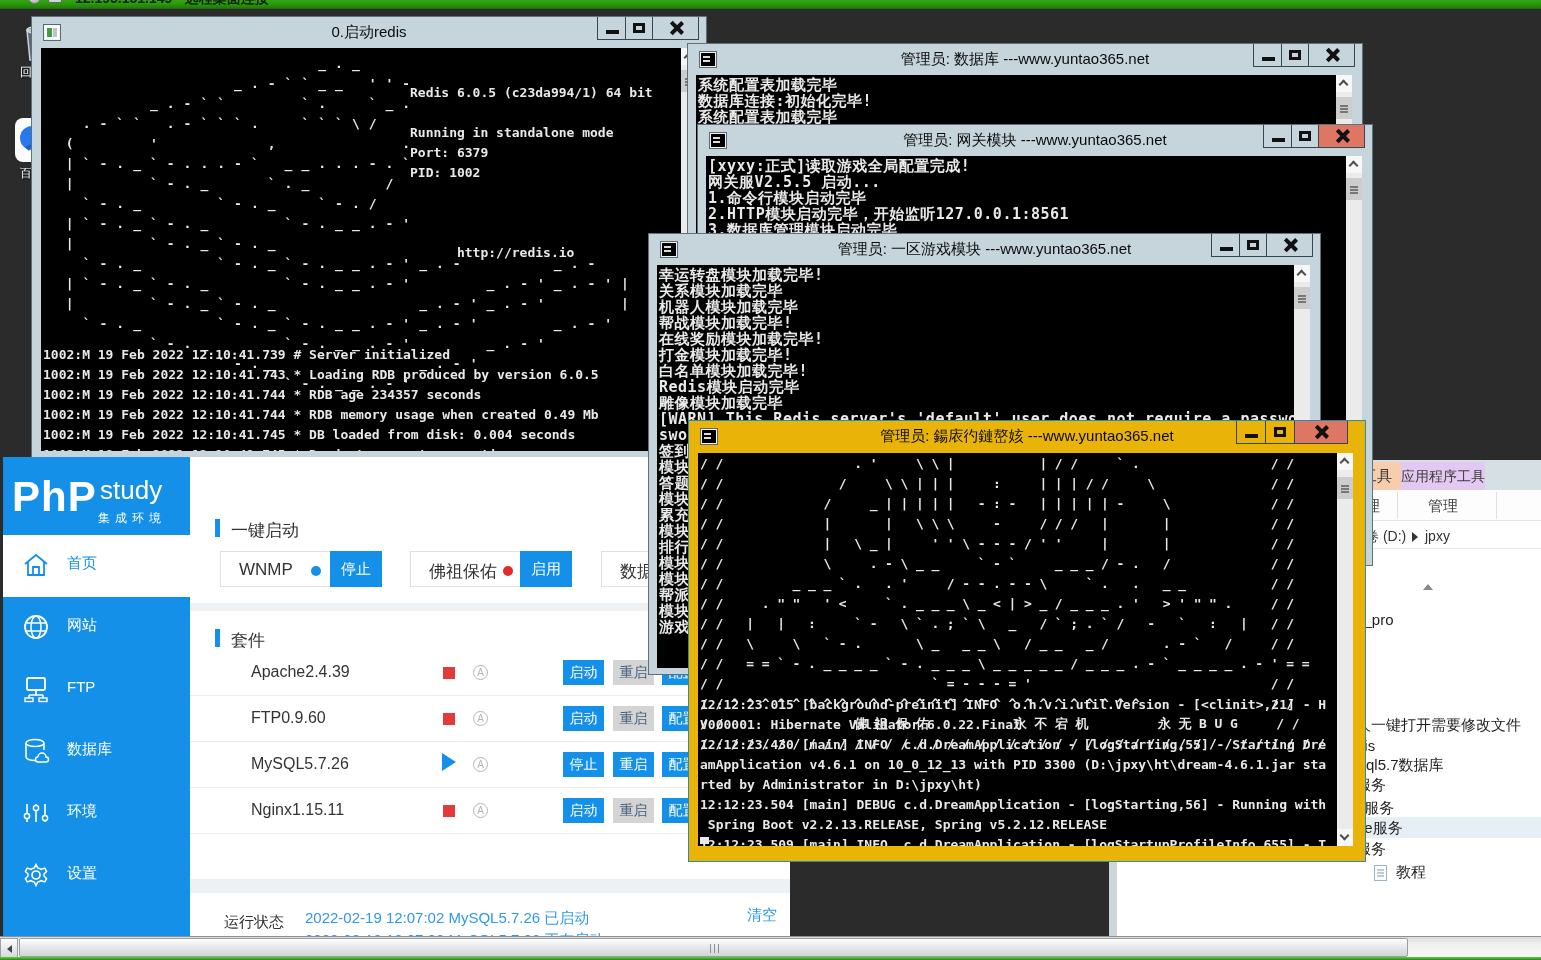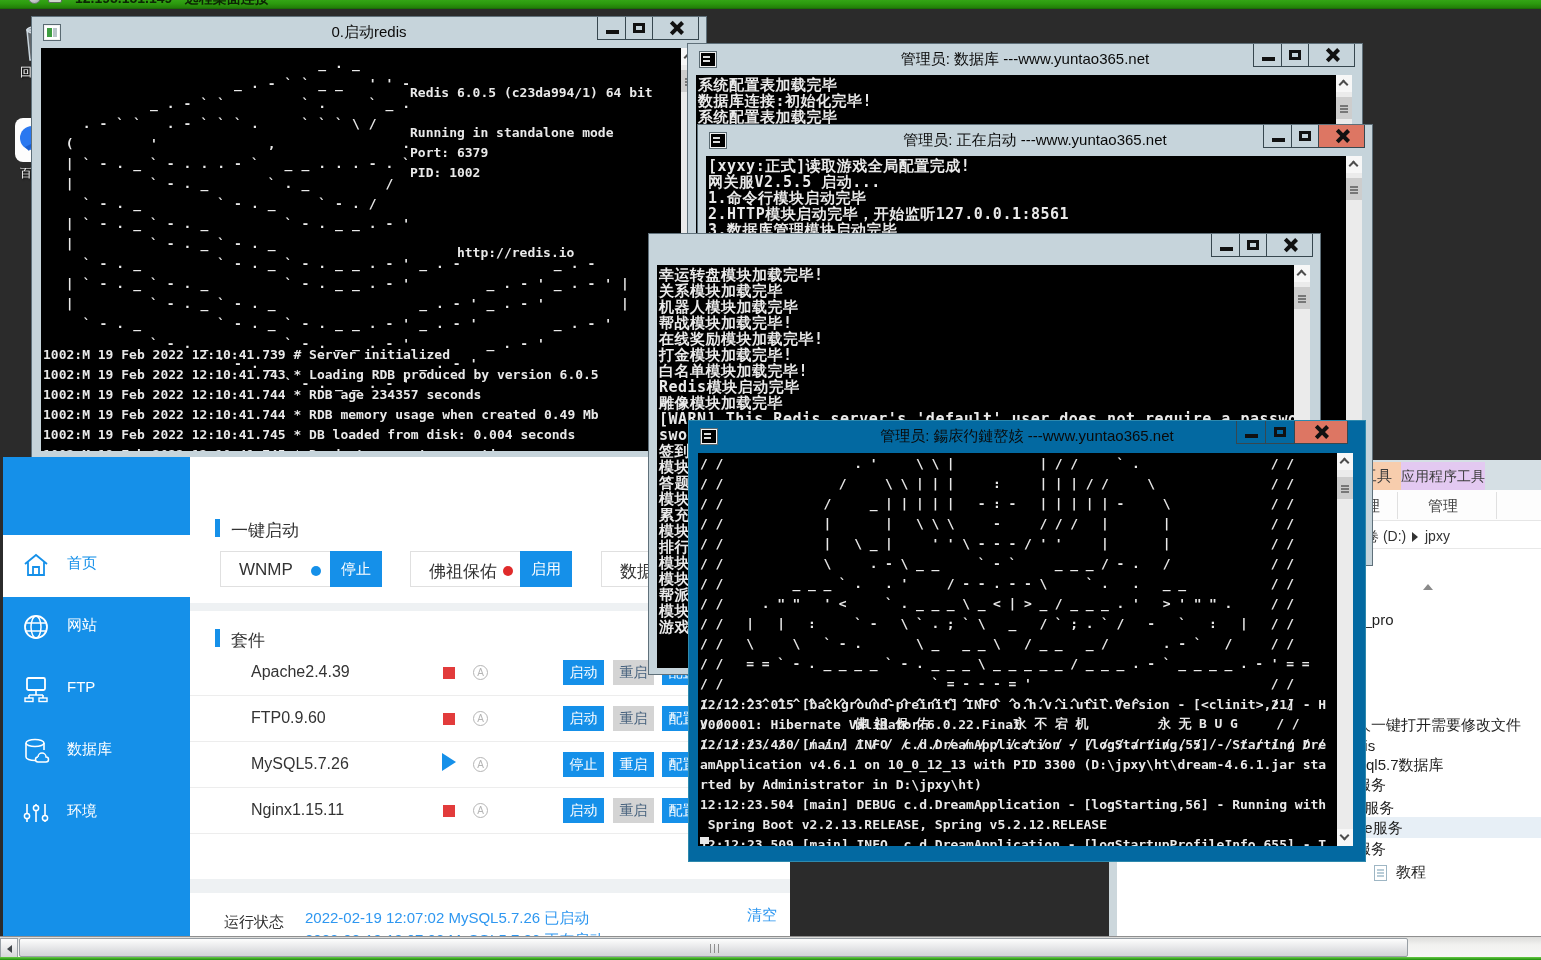--- a/index.html
+++ b/index.html
@@ -53,21 +53,21 @@
   .cs-btn{position:absolute;left:0;width:16px;height:17px;background:#f7f7f7;}
   .cs-chev{position:absolute;left:4px;width:7px;height:7px;border:2px solid #4d4d4d;border-right:none;border-bottom:none;}
   .cs-chev.up{top:6px;transform:rotate(45deg);}
   .cs-chev.down{top:3px;transform:rotate(225deg);}
   .cs-thumb{position:absolute;left:0;width:16px;height:22px;background:#cdcdcd;}
   .cs-grip{position:absolute;left:4px;top:8px;width:8px;height:1.5px;background:#777;
     box-shadow:0 3px 0 #777,0 6px 0 #777;}
   .cursor-block{position:absolute;width:9px;height:7px;background:#e9e9e9;}
 
   
-  .conwin.active{background:#0369a1;border-color:#2e89ad;}
+  .conwin.active{background:#eab308;border-color:#2e89ad;}
 
   
   .phpstudy{position:absolute;left:3px;top:457px;width:787px;height:503px;background:#fff;}
   .ps-sidebar{position:absolute;left:0;top:0;width:187px;height:100%;background:#1590e9;}
   .ps-logo{position:absolute;left:0;top:2px;width:100%;height:78px;}
   .ps-brand{position:absolute;left:9px;top:14px;font-size:42px;font-weight:bold;color:#fff;letter-spacing:1px;}
   .ps-brand2{position:absolute;left:97px;top:16px;font-size:26px;color:#fff;}
   .ps-sub{position:absolute;left:95px;top:51px;font-size:12px;color:#fff;letter-spacing:5px;}
   .ps-item{position:absolute;left:0;width:187px;height:62px;color:#fff;}
   .ps-item.active{background:#fff;color:#1590e9;}
@@ -269,20 +269,25 @@
     </div>
 
     <div class="ps-band" style="top:422px;height:14px;"></div>
 
     <div class="ps-status-label" style="left:221px;top:456px;">运行状态</div>
     <div class="ps-status-line" style="left:302px;top:452px;">2022-02-19 12:07:02 MySQL5.7.26 已启动</div>
     <div class="ps-status-line" style="left:302px;top:474px;">2022-02-19 12:07:02 MySQL5.7.26 正在启动</div>
     <div class="ps-clear" style="left:728px;top:449px;margin-left:16px;">清空</div>
 
     <div class="ps-sidebar">
+      <div class="ps-logo">
+        <span class="ps-brand">PhP</span>
+        <span class="ps-brand2">study</span>
+        <span class="ps-sub">集成环境</span>
+      </div>
       <div class="ps-item active" style="top:78px;">
         <svg width="30" height="28" viewBox="0 0 30 28">
           <path d="M4 13 L15 4 L26 13 M7 11 L7 24 L23 24 L23 11 M12 24 L12 16 L18 16 L18 24" fill="none" stroke="#1590e9" stroke-width="1.8"></path>
         </svg>
         <span class="ps-label">首页</span>
       </div>
       <div class="ps-item" style="top:140px;">
         <svg width="30" height="28" viewBox="0 0 30 28">
           <circle cx="15" cy="14" r="11" fill="none" stroke="#fff" stroke-width="1.8"></circle>
           <ellipse cx="15" cy="14" rx="5" ry="11" fill="none" stroke="#fff" stroke-width="1.5"></ellipse>
@@ -308,20 +313,27 @@
         <span class="ps-label">数据库</span>
       </div>
       <div class="ps-item" style="top:326px;">
         <svg width="30" height="28" viewBox="0 0 30 28">
           <path d="M6 5 L6 23 M15 5 L15 23 M24 5 L24 23" stroke="#fff" stroke-width="1.6"></path>
           <circle cx="6" cy="17" r="2.6" fill="#1590e9" stroke="#fff" stroke-width="1.5"></circle>
           <circle cx="15" cy="9" r="2.6" fill="#1590e9" stroke="#fff" stroke-width="1.5"></circle>
           <circle cx="24" cy="19" r="2.6" fill="#1590e9" stroke="#fff" stroke-width="1.5"></circle>
         </svg>
         <span class="ps-label">环境</span>
+      </div>
+      <div class="ps-item" style="top:388px;">
+        <svg width="30" height="28" viewBox="0 0 30 28">
+          <circle cx="15" cy="14" r="4" fill="none" stroke="#fff" stroke-width="1.7"></circle>
+          <path d="M15 3.5 L16.8 7 A7.5 7.5 0 0 1 20 8.3 L23.8 7.1 L25.6 10.4 L23 13 A7.5 7.5 0 0 1 23 15 L25.6 17.6 L23.8 20.9 L20 19.7 A7.5 7.5 0 0 1 16.8 21 L15 24.5 L13.2 21 A7.5 7.5 0 0 1 10 19.7 L6.2 20.9 L4.4 17.6 L7 15 A7.5 7.5 0 0 1 7 13 L4.4 10.4 L6.2 7.1 L10 8.3 A7.5 7.5 0 0 1 13.2 7 Z" fill="none" stroke="#fff" stroke-width="1.5"></path>
+        </svg>
+        <span class="ps-label">设置</span>
       </div>
     </div>
   </div>
 
   <div class="explorer">
     <div class="ex-tabrow">
       <div class="ex-ctab" style="left:231px;width:58px;background:#f7cdad;">工具</div>
       <div class="ex-ctab" style="left:284px;width:84px;background:#e3c9f1;font-size:14px;">应用程序工具</div>
     </div>
     <div class="ex-ribbonrow">
@@ -378,21 +390,21 @@
         </div>
       <div class="cs-thumb" style="top:22px;">
           <span class="cs-grip"></span>
         </div>
     </div>
   </div>
 
   <div class="conwin" style="left:697px;top:124px;width:676px;height:442px;">
     <div class="titlebar">
       <span class="con-icon"></span>
-      <div class="title">管理员: 正在启动 ---www.yuntao365.net</div>
+      <div class="title">管理员: 网关模块 ---www.yuntao365.net</div>
     </div>
     <div class="capbtns" style="right:7px;">
       <div class="capbtn" style="width:28px;">
           <span class="glyph-min"></span>
         </div>
       <div class="capbtn" style="width:27px;">
           <span class="glyph-max"></span>
         </div>
       <div class="capbtn red" style="width:45px;">
           <span class="glyph-close"></span>
@@ -409,20 +421,24 @@
       <div class="cs-btn" style="top:0;">
           <span class="cs-chev up"></span>
         </div>
       <div class="cs-thumb" style="top:22px;">
           <span class="cs-grip"></span>
         </div>
     </div>
   </div>
 
   <div class="conwin" style="left:648px;top:233px;width:673px;height:442px;">
+    <div class="titlebar">
+      <span class="con-icon"></span>
+      <div class="title">管理员: 一区游戏模块 ---www.yuntao365.net</div>
+    </div>
     <div class="capbtns" style="right:7px;">
       <div class="capbtn" style="width:28px;">
           <span class="glyph-min"></span>
         </div>
       <div class="capbtn" style="width:27px;">
           <span class="glyph-max"></span>
         </div>
       <div class="capbtn" style="width:45px;">
           <span class="glyph-close"></span>
         </div>

